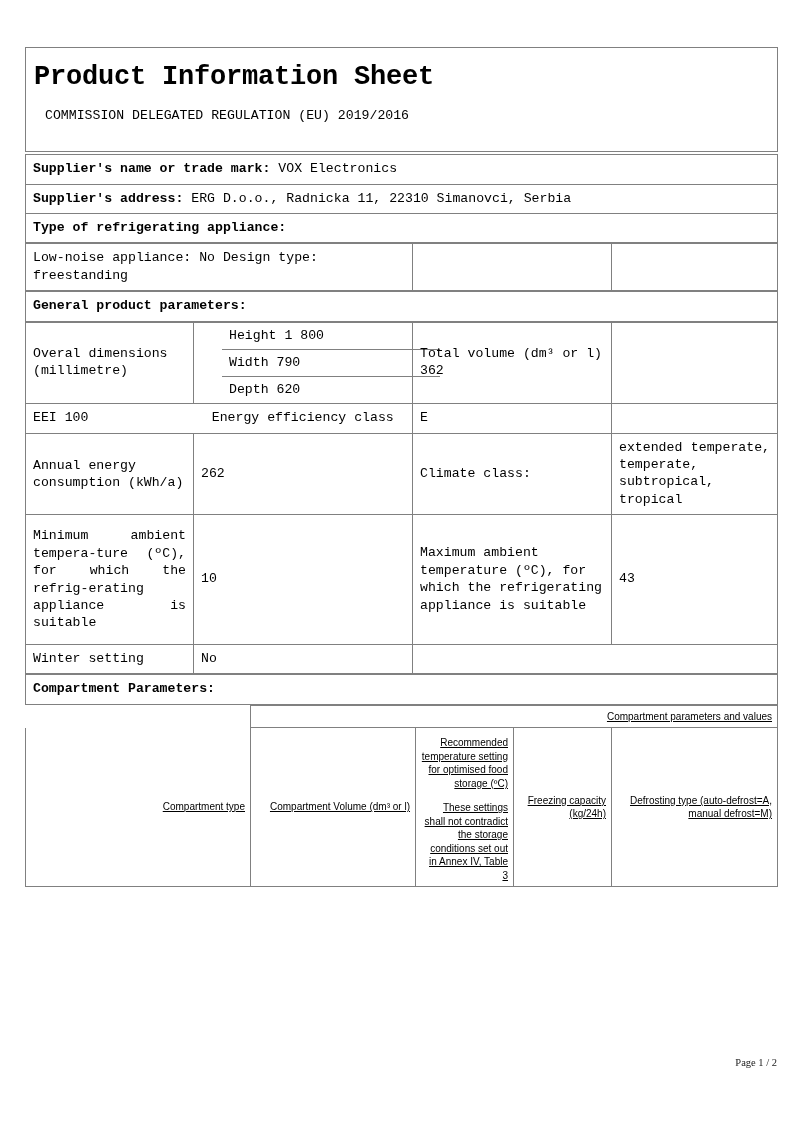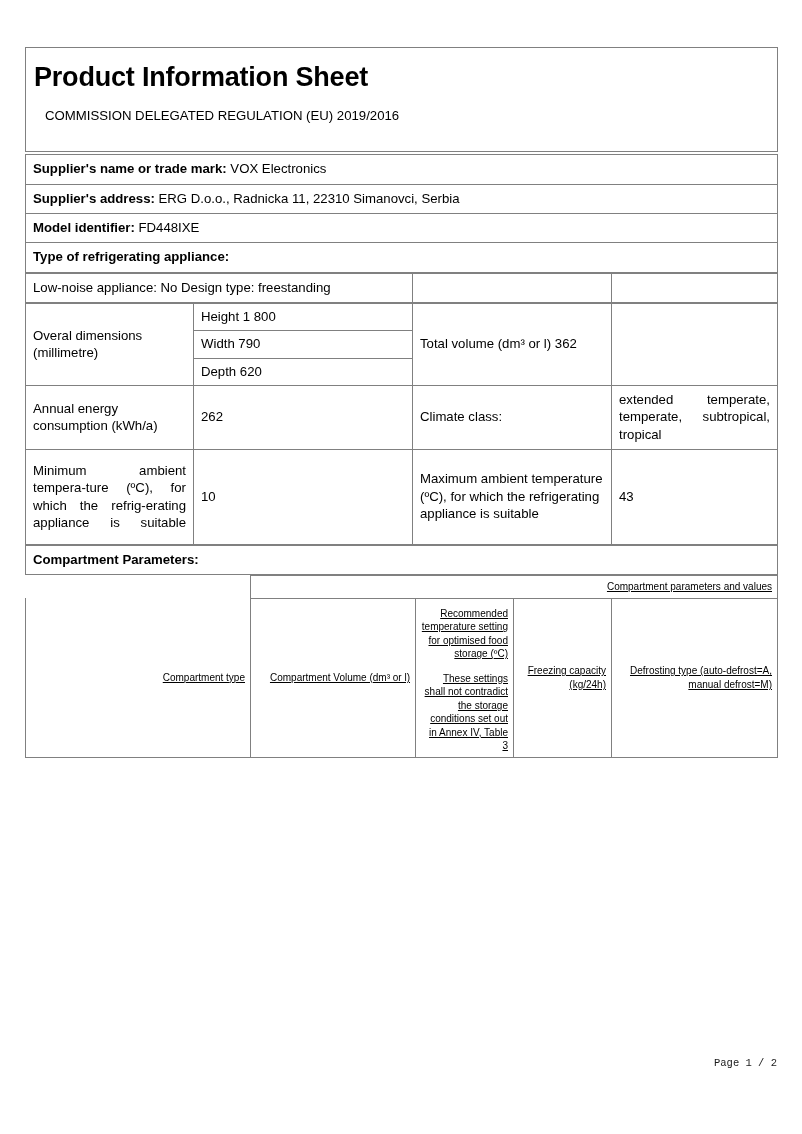--- a/index.html
+++ b/index.html
@@ -29,20 +29,21 @@
     width: 752px;
     table-layout: fixed;
   }
   table.doc td {
     border: 1px solid #808080;
     padding: 5px 7px 6px 7px;
     font-size: 13.2px;
     line-height: 1.32;
     vertical-align: middle;
     word-wrap: break-word;
+    font-family: Liberation Mono, monospace;
   }
 
   
   .titlecell {
     padding: 14px 8px 16px 8px !important;
   }
   .doc-title {
     font-size: 27px;
     font-weight: bold;
     line-height: 1.15;
@@ -59,20 +60,21 @@
   .section { font-weight: bold; }
   td.top { vertical-align: top; }
   .justify { text-align: justify; text-align-last: justify; }
   .center { text-align: center; }
 
   
   table.inner {
     border-collapse: collapse;
     width: 100%;
     table-layout: fixed;
+    margin-left: 28px;
   }
   table.inner td {
     border: 1px solid #808080;
     padding: 4px 7px 5px 7px;
     font-size: 13.2px;
     line-height: 1.3;
   }
   td.nestwrap {
     padding: 0 !important;
     border-top: 1px solid #808080;
@@ -106,21 +108,21 @@
   .gap { display: block; height: 11px; }
 
   .footer {
     position: absolute;
     left: 25px;
     top: 1057px;
     width: 752px;
     text-align: right;
     font-size: 10.5px;
     color: #1a1a1a;
-    font-family: Liberation Mono, monospace;
+    font-family: Liberation Serif, serif;
   }
 </style>
 </head>
 <body>
 
 <div class="page">
 
   <table class="doc">
     <colgroup>
         <col style="width:752px">
@@ -143,26 +145,20 @@
       <tr>
         <td>
           <span class="lbl">Supplier's name or trade mark:</span>
           <span>VOX Electronics</span>
         </td>
       </tr>
       <tr>
         <td>
           <span class="lbl">Supplier's address:</span>
           <span>ERG D.o.o.,  Radnicka 11, 22310 Simanovci, Serbia</span>
-        </td>
-      </tr>
-      <tr>
-        <td>
-          <span class="lbl">Model identifier:</span>
-          <span>FD448IXE</span>
         </td>
       </tr>
       <tr>
         <td class="section">Type of refrigerating appliance:</td>
       </tr>
     </tbody>
   </table>
 
   <table class="doc">
     <colgroup>
@@ -173,20 +169,30 @@
     </colgroup>
     <tbody>
       <tr>
         <td colspan="2">Low-noise appliance: No Design type: freestanding</td>
         <td></td>
         <td></td>
       </tr>
     </tbody>
   </table>
 
+  <table class="doc">
+    <colgroup>
+        <col style="width:752px">
+      </colgroup>
+    <tbody>
+      <tr>
+        <td class="section">General product parameters:</td>
+      </tr>
+    </tbody>
+  </table>
 
   <table class="doc">
     <colgroup>
       <col style="width:168px">
       <col style="width:219px">
       <col style="width:199px">
       <col style="width:166px">
     </colgroup>
     <tbody>
 
@@ -204,36 +210,47 @@
               <tr>
                 <td style="border-bottom:none;border-left:none;border-right:none">Depth 620</td>
               </tr>
             </tbody>
           </table>
         </td>
         <td>Total volume (dm³ or l) 362</td>
         <td></td>
       </tr>
 
+      <tr>
+        <td style="border-right:none">EEI 100</td>
+        <td style="border-left:none" class="center">Energy efficiency class</td>
+        <td>E</td>
+        <td></td>
+      </tr>
 
 
       <tr>
         <td style="padding-top:12px;padding-bottom:12px">Annual energy consumption (kWh/a)</td>
         <td>262</td>
         <td>Climate class:</td>
         <td class="justify">extended temperate, temperate, subtropical, tropical</td>
       </tr>
 
       <tr>
         <td class="justify" style="padding-top:12px;padding-bottom:12px">Minimum ambient tempera-ture (ºC), for which the refrig-erating appliance is suitable</td>
         <td>10</td>
         <td>Maximum ambient temperature (ºC), for which the refrigerating appliance is suitable</td>
         <td>43</td>
       </tr>
 
+      <tr>
+        <td>Winter setting</td>
+        <td>No</td>
+        <td colspan="2"></td>
+      </tr>
     </tbody>
   </table>
 
   <table class="doc">
     <colgroup>
         <col style="width:752px">
       </colgroup>
     <tbody>
       <tr>
         <td class="section">Compartment Parameters:</td>

